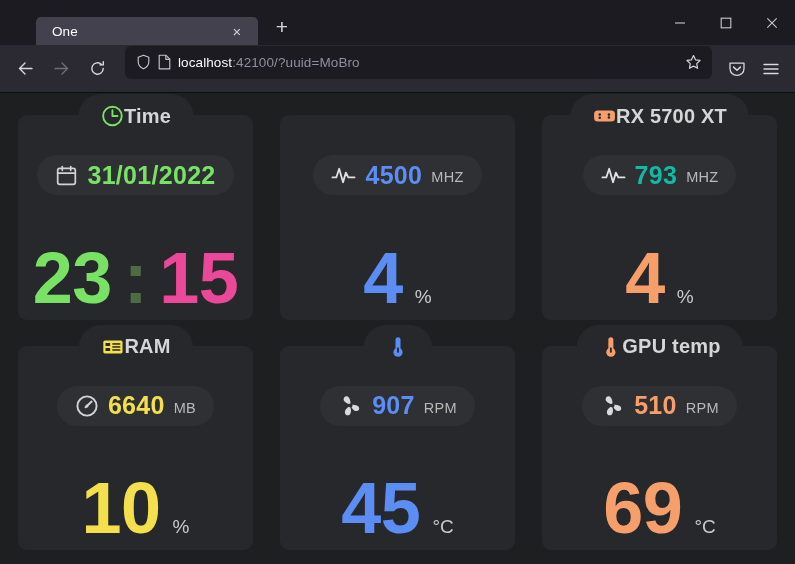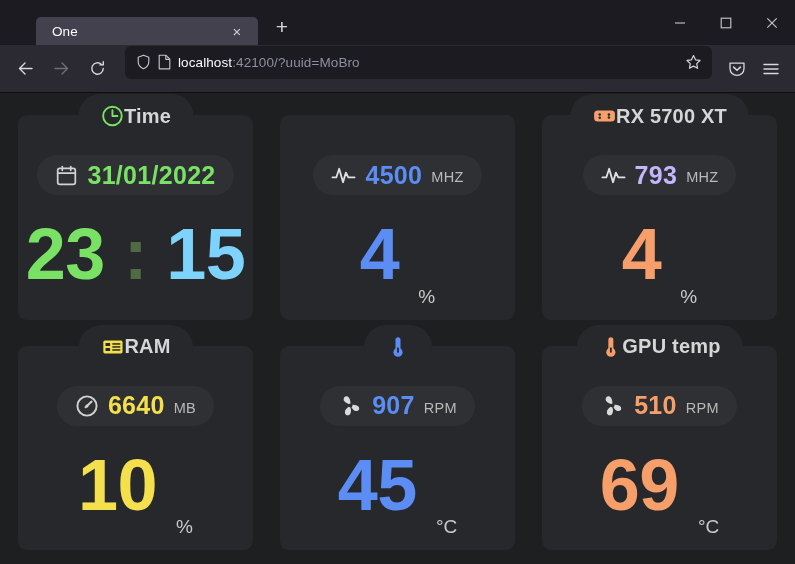--- a/index.html
+++ b/index.html
@@ -191,23 +191,23 @@
     font-size: 14.5px;
     color: #b9b9b9;
     letter-spacing: 0.3px;
     position: relative;
     top: 2px;
   }
 
   .main-val {
     flex: 1;
     display: flex;
-    align-items: center;
+    align-items: flex-end;
     justify-content: center;
-    gap: 19px;
+    gap: 12px;
     width: 100%;
     padding-bottom: 6px;
   }
   .main-num {
     font-size: 72px;
     font-weight: bold;
     line-height: 1;
     letter-spacing: -0.5px;
   }
   .main-unit {
@@ -323,21 +323,21 @@
             <svg width="23" height="23" viewBox="0 0 24 24">
                 <rect x="2.8" y="4.6" width="18.4" height="16.6" rx="2.2" stroke="#d2d2d2" stroke-width="1.8" fill="none"></rect>
                 <path d="M2.8 9.6h18.4M7.6 2.6v4M16.4 2.6v4" stroke="#d2d2d2" stroke-width="1.8" stroke-linecap="round"></path>
               </svg>
           </span>
           <span class="sub-val" style="color:#79e265">31/01/2022</span>
         </div>
         <div class="main-val">
           <span class="main-num" style="color:#79e265">23</span>
           <span class="main-num colon">:</span>
-          <span class="main-num" style="color:#7dd3fc">15</span>
+          <span class="main-num" style="color:#ec4899">15</span>
         </div>
       </div>
 
       <div class="card">
         <div class="sub-pill">
           <span class="icon">
             <svg width="25" height="25" viewBox="0 0 26 26">
                 <path d="M1.5 15h4l3-9 4 14 3-10 2.5 5h6.5" stroke="#e0e0e0" stroke-width="1.9" fill="none" stroke-linecap="round" stroke-linejoin="round"></path>
               </svg>
           </span>
@@ -362,21 +362,21 @@
             </svg>
           </span>
           <span class="label">RX 5700 XT</span>
         </div>
         <div class="sub-pill">
           <span class="icon">
             <svg width="25" height="25" viewBox="0 0 26 26">
                 <path d="M1.5 15h4l3-9 4 14 3-10 2.5 5h6.5" stroke="#e0e0e0" stroke-width="1.9" fill="none" stroke-linecap="round" stroke-linejoin="round"></path>
               </svg>
           </span>
-          <span class="sub-val" style="color:#c4b5fd">793</span>
+          <span class="sub-val" style="color:#14b8a6">793</span>
           <span class="sub-unit">MHZ</span>
         </div>
         <div class="main-val">
           <span class="main-num" style="color:#f79f6b">4</span>
           <span class="main-unit">%</span>
         </div>
       </div>
 
       <div class="card">
         <div class="card-title">

